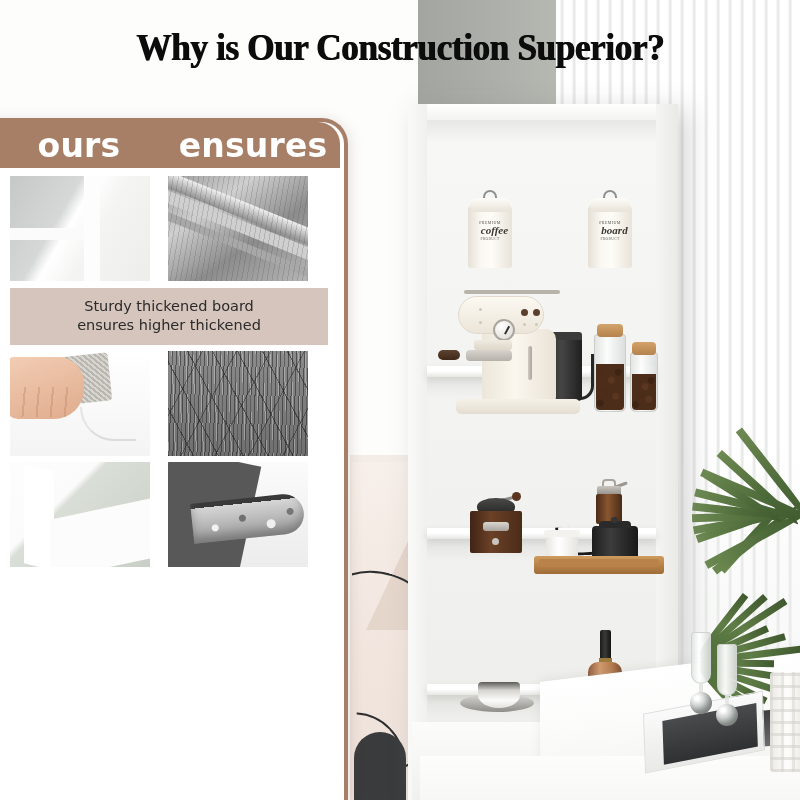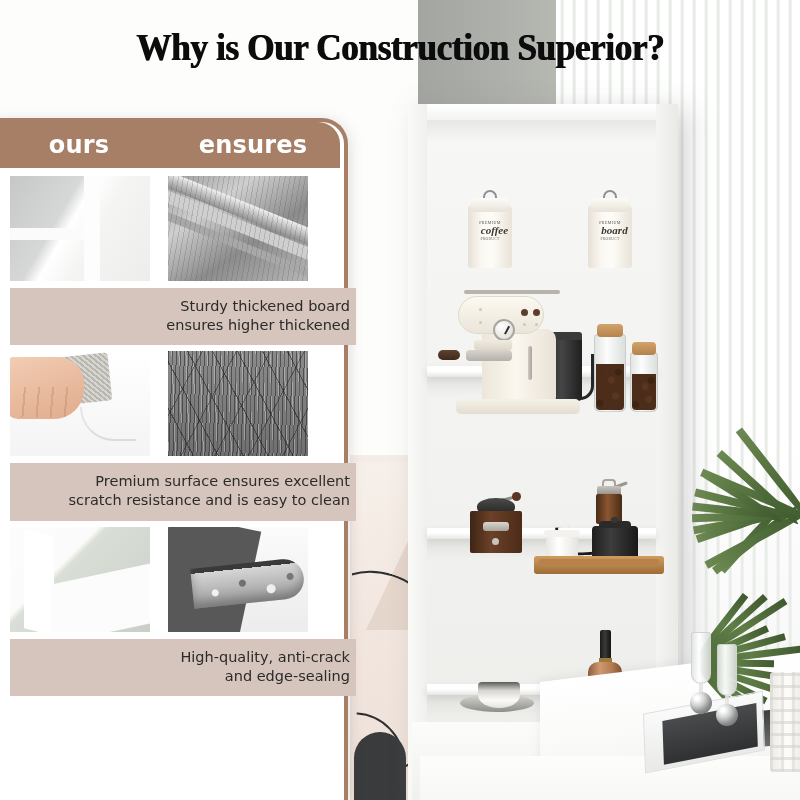--- a/index.html
+++ b/index.html
@@ -228,33 +228,33 @@
     border-top-right-radius: 26px; z-index: 20;
     box-shadow: 2px 2px 14px rgba(110,90,78,.18);
   }
   .card-head {
     position: absolute; left: 0; top: 0; width: 348px; height: 46px;
     background: #a67f66; border-top-right-radius: 22px;
     display: flex; align-items: center;
   }
   .card-head .col { width: 50%; text-align: center; }
   .col-label {
-    color: #ffffff; font-size: 24px; font-weight: bold; letter-spacing: .2px;
+    color: #ffffff; font-size: 33px; font-weight: bold; letter-spacing: .2px;
     font-family: "DejaVu Sans", sans-serif;
     margin-top: 28px;
   }
   .rows { position: absolute; left: 0; top: 46px; width: 348px; padding: 8px 14px 0 18px; }
   .cmp-row { margin-bottom: 6px; }
   .imgs { display: flex; gap: 18px; }
   .thumb { width: 140px; height: 105px; overflow: hidden; position: relative; background: #f2f2f2; }
   .caption {
     margin-top: 7px; background: #d6c5bc; color: #2b2b2b;
     font-family: "DejaVu Sans", sans-serif;
-    font-size: 14.5px; line-height: 1.32; text-align: right;
-    padding: 9px 6px 10px; width: 346px;
+    font-size: 14.5px; line-height: 1.32; text-align: center;
+    padding: 9px 6px 10px; width: 318px;
   }
 
   
   .t-ours1 { background: linear-gradient(120deg,#c6c8c7 0%, #d6d8d7 36%, #ffffff 44%, #f4f4f3 60%, #ededec 100%); }
   .t-ours1::before { content:""; position:absolute; left:0; top:52px; width:86px; height:12px; background:#fbfbfb; }
   .t-ours1::after { content:""; position:absolute; left:74px; top:0; width:16px; height:105px; background:#fdfdfd; }
   
   .t-oth1 { background: linear-gradient(145deg,#9d9d9d,#cfcfcf 30%,#8c8c8c 62%,#b6b6b6 100%); }
   .t-oth1::before { content:""; position:absolute; left:-20px; top:28px; width:200px; height:16px;
     background: linear-gradient(180deg,#f0f0f0,#8e8e8e); transform: rotate(22deg); box-shadow: 0 16px 0 -2px #cfcfcf, 0 34px 0 -4px #a8a8a8; }
@@ -494,34 +494,26 @@
 
       <div class="cmp-row">
         <div class="imgs">
           <div class="thumb t-ours2">
             <div class="cloth"></div>
             <div class="hand"></div>
             <div class="streak"></div>
           </div>
           <div class="thumb t-oth2"></div>
         </div>
-        <div class="caption">
-          <div>Premium surface ensures excellent</div>
-          <div>scratch resistance and is easy to clean</div>
-        </div>
       </div>
 
       <div class="cmp-row">
         <div class="imgs">
           <div class="thumb t-ours3"></div>
           <div class="thumb t-oth3">
             <div class="band"></div>
           </div>
         </div>
-        <div class="caption">
-          <div>High-quality, anti-crack</div>
-          <div>and edge-sealing</div>
-        </div>
       </div>
 
     </div>
   </div>
 </div>
 
 </body></html>

